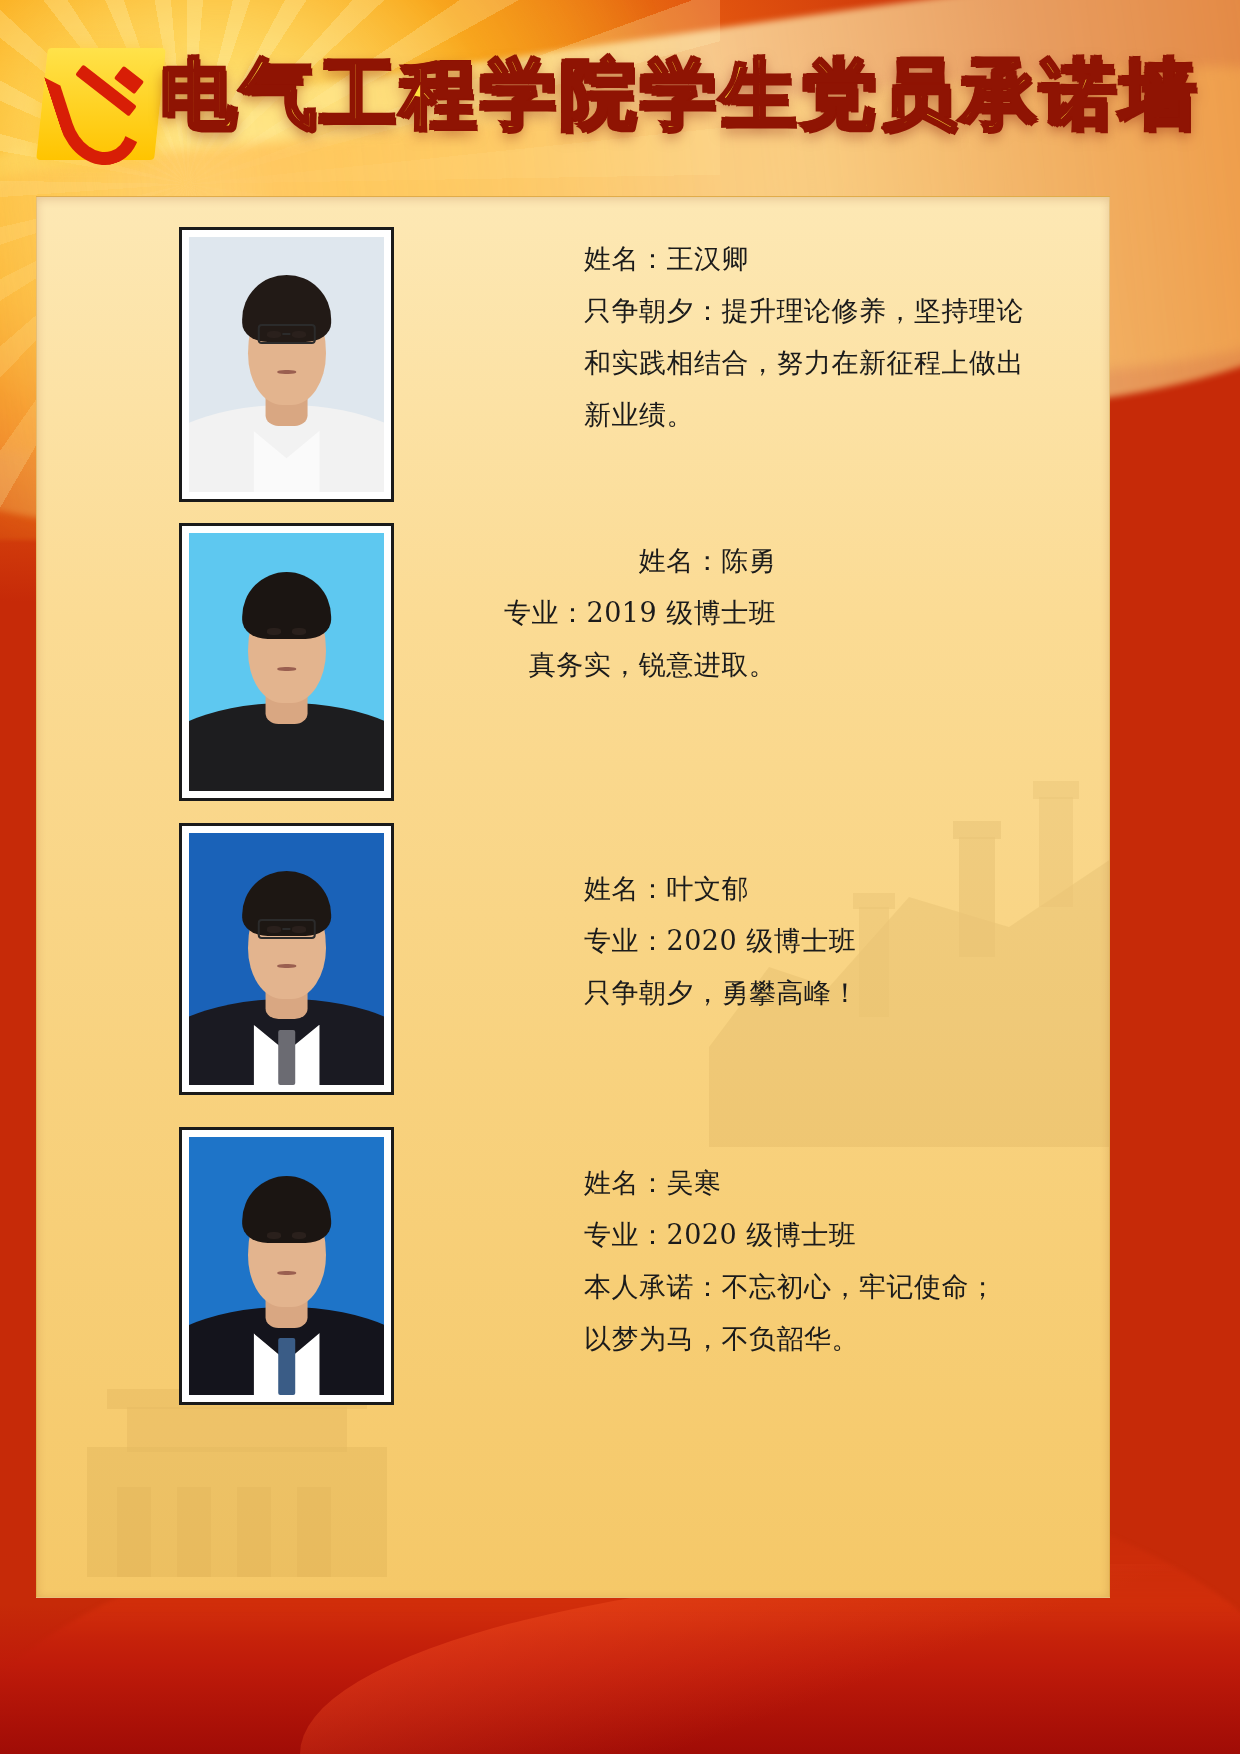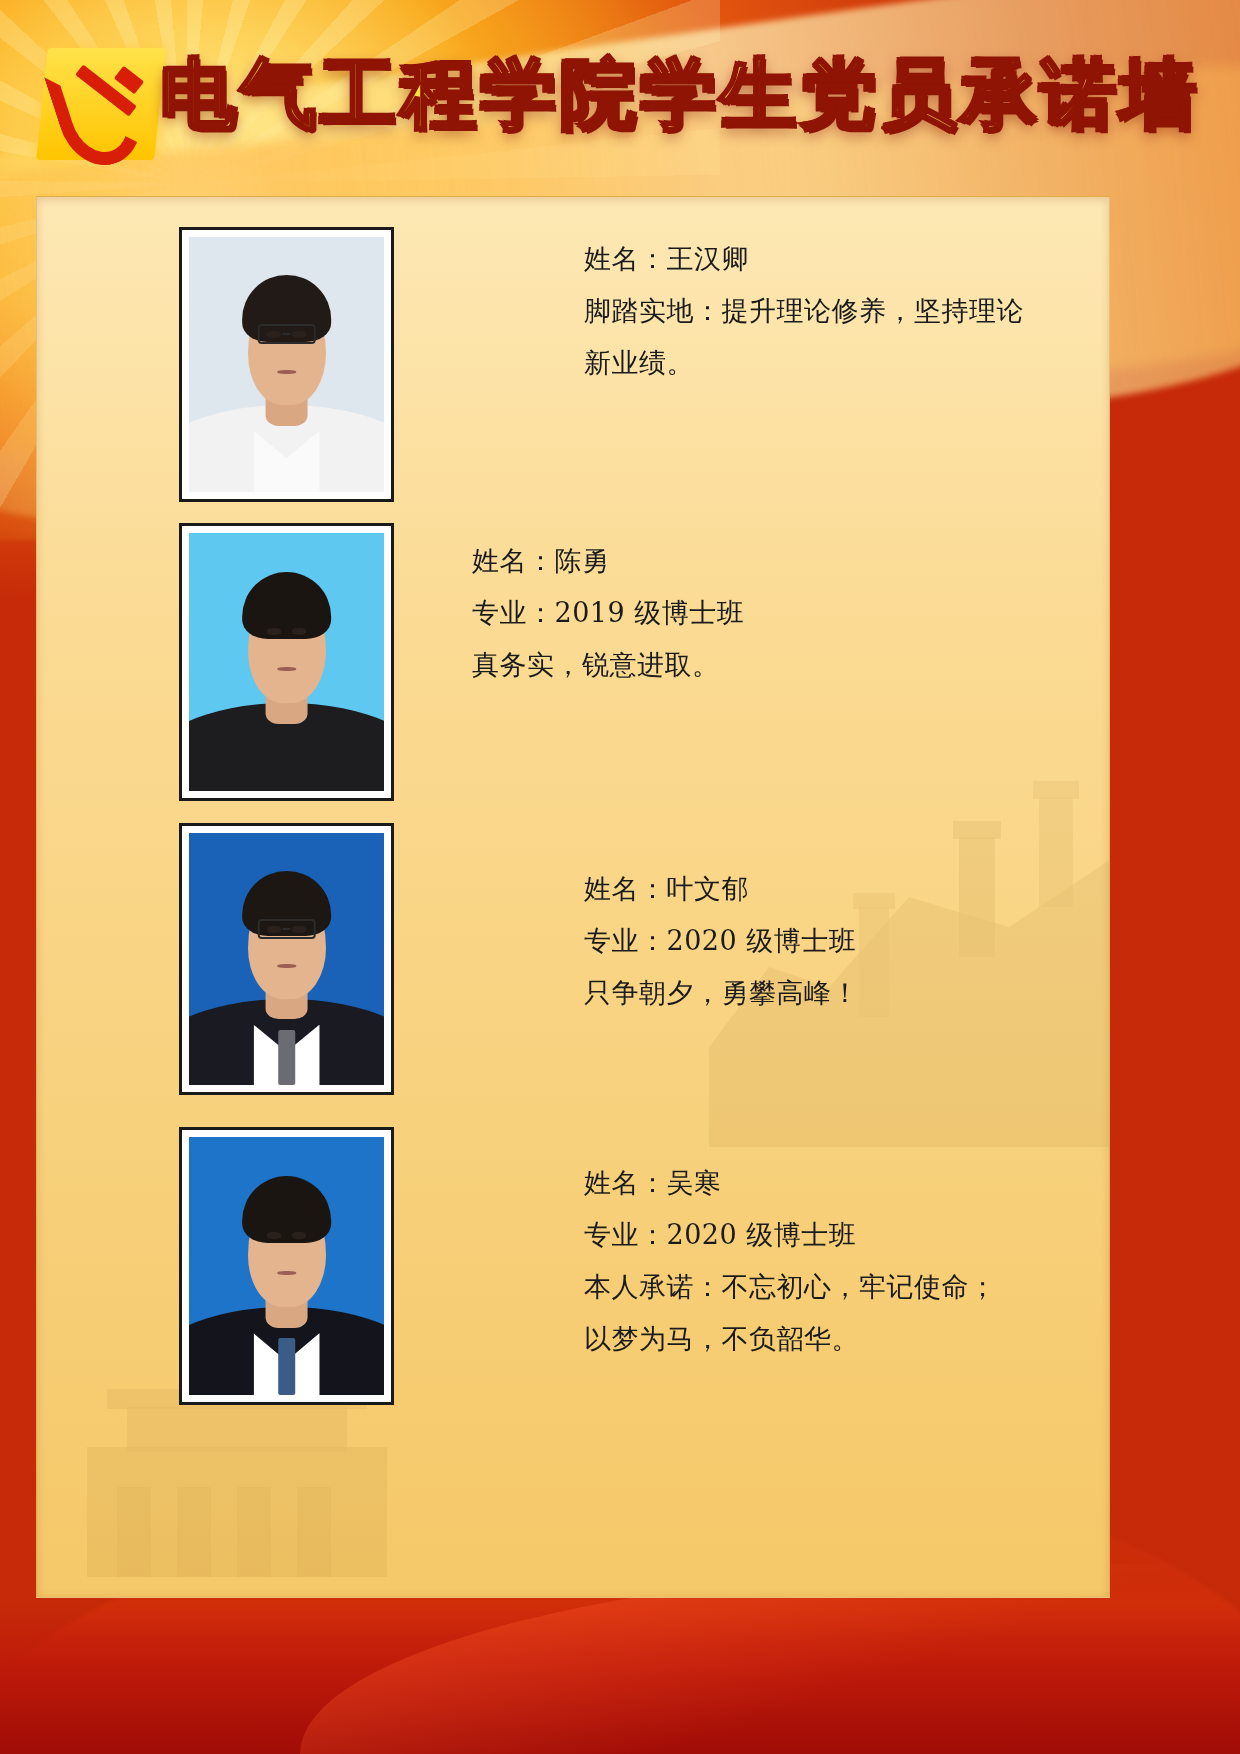--- a/index.html
+++ b/index.html
@@ -354,39 +354,40 @@
             <div class="ph-head"></div>
             <div class="ph-hair" style="background:#221a16"></div>
             <div class="ph-glasses"></div>
             <div class="ph-eye l"></div>
             <div class="ph-eye r"></div>
             <div class="ph-mouth"></div>
           </div>
         </div>
         <div class="text-col" style="margin-left:190px; padding-top:6px;">
           <div class="line">姓名：王汉卿</div>
-          <div class="line">脚踏实地：提升理论修养，坚持理论</div>
+          <div class="line">只争朝夕：提升理论修养，坚持理论</div>
+          <div class="line">和实践相结合，努力在新征程上做出</div>
           <div class="line">新业绩。</div>
         </div>
       </div>
 
       <div class="entry" style="left:142px; top:326px;">
         <div class="photo-frame" style="width:215px; height:278px;">
           <div class="photo">
             <div class="ph-bg" style="background:#5ec8f0"></div>
             <div class="ph-shoulders" style="background:#1d1d1f"></div>
             <div class="ph-neck"></div>
             <div class="ph-head"></div>
             <div class="ph-hair" style="background:#1b1512"></div>
             <div class="ph-eye l"></div>
             <div class="ph-eye r"></div>
             <div class="ph-mouth"></div>
           </div>
         </div>
-        <div class="text-col" style="margin-left:78px; padding-top:12px;">
+        <div class="text-col" style="margin-left:110px; padding-top:12px;text-align:right;">
           <div class="line">姓名：陈勇</div>
           <div class="line">专业：2019 级博士班</div>
           <div class="line">真务实，锐意进取。</div>
         </div>
       </div>
 
       <div class="entry" style="left:142px; top:626px;justify-content:flex-end;">
         <div class="photo-frame" style="width:215px; height:272px;">
           <div class="photo">
             <div class="ph-bg" style="background:#1a62b8"></div>

